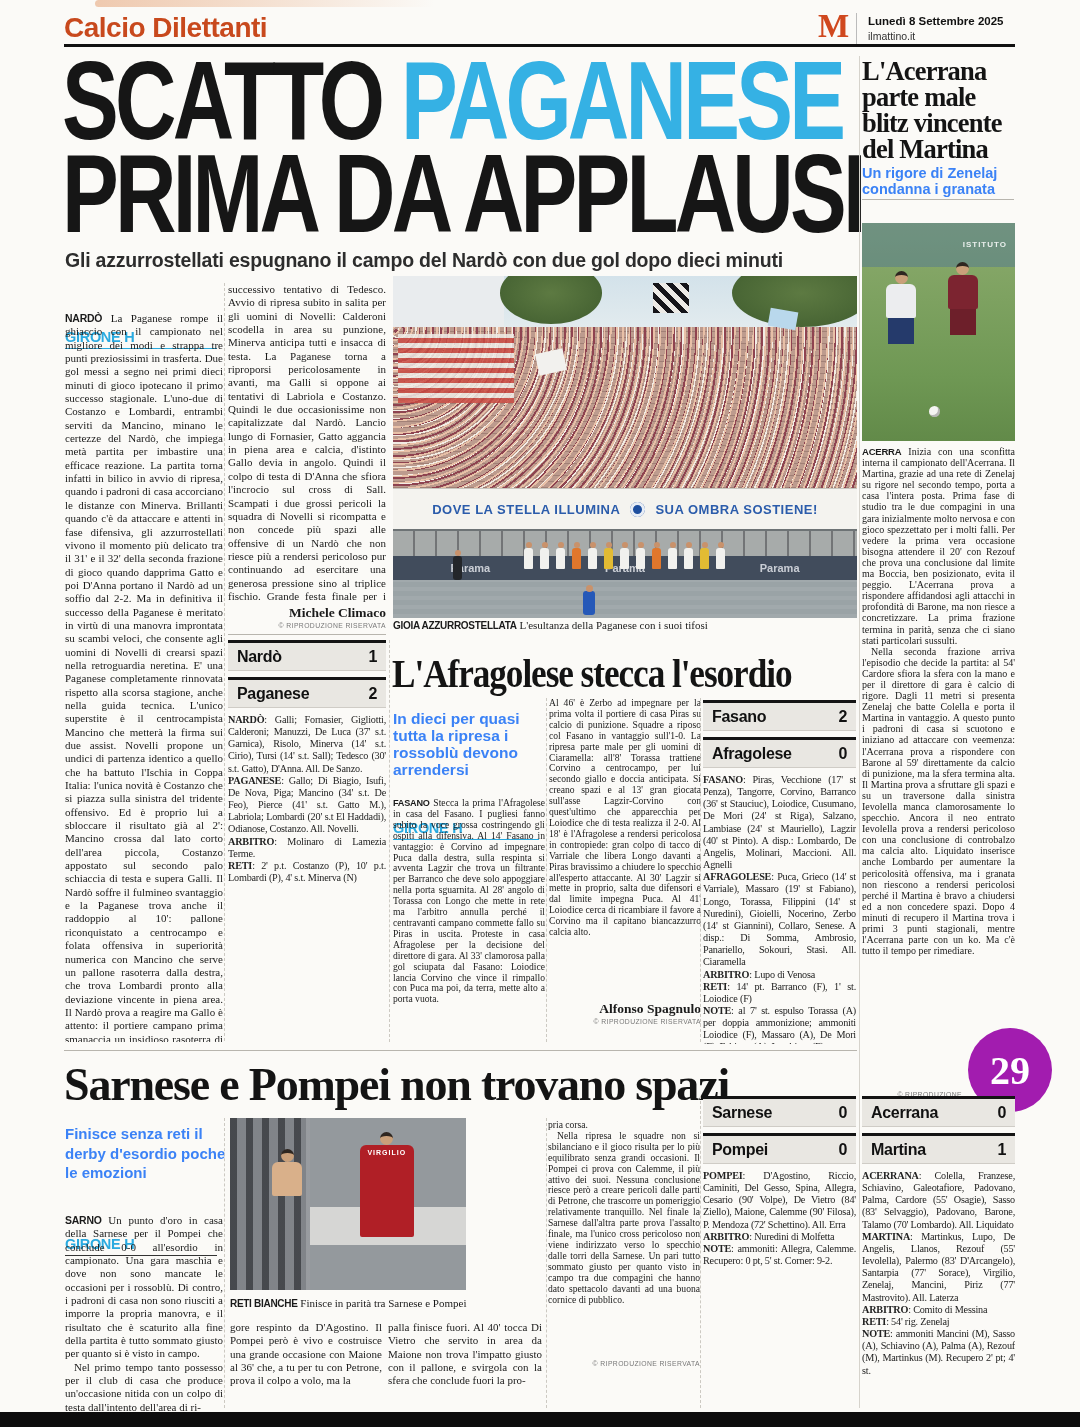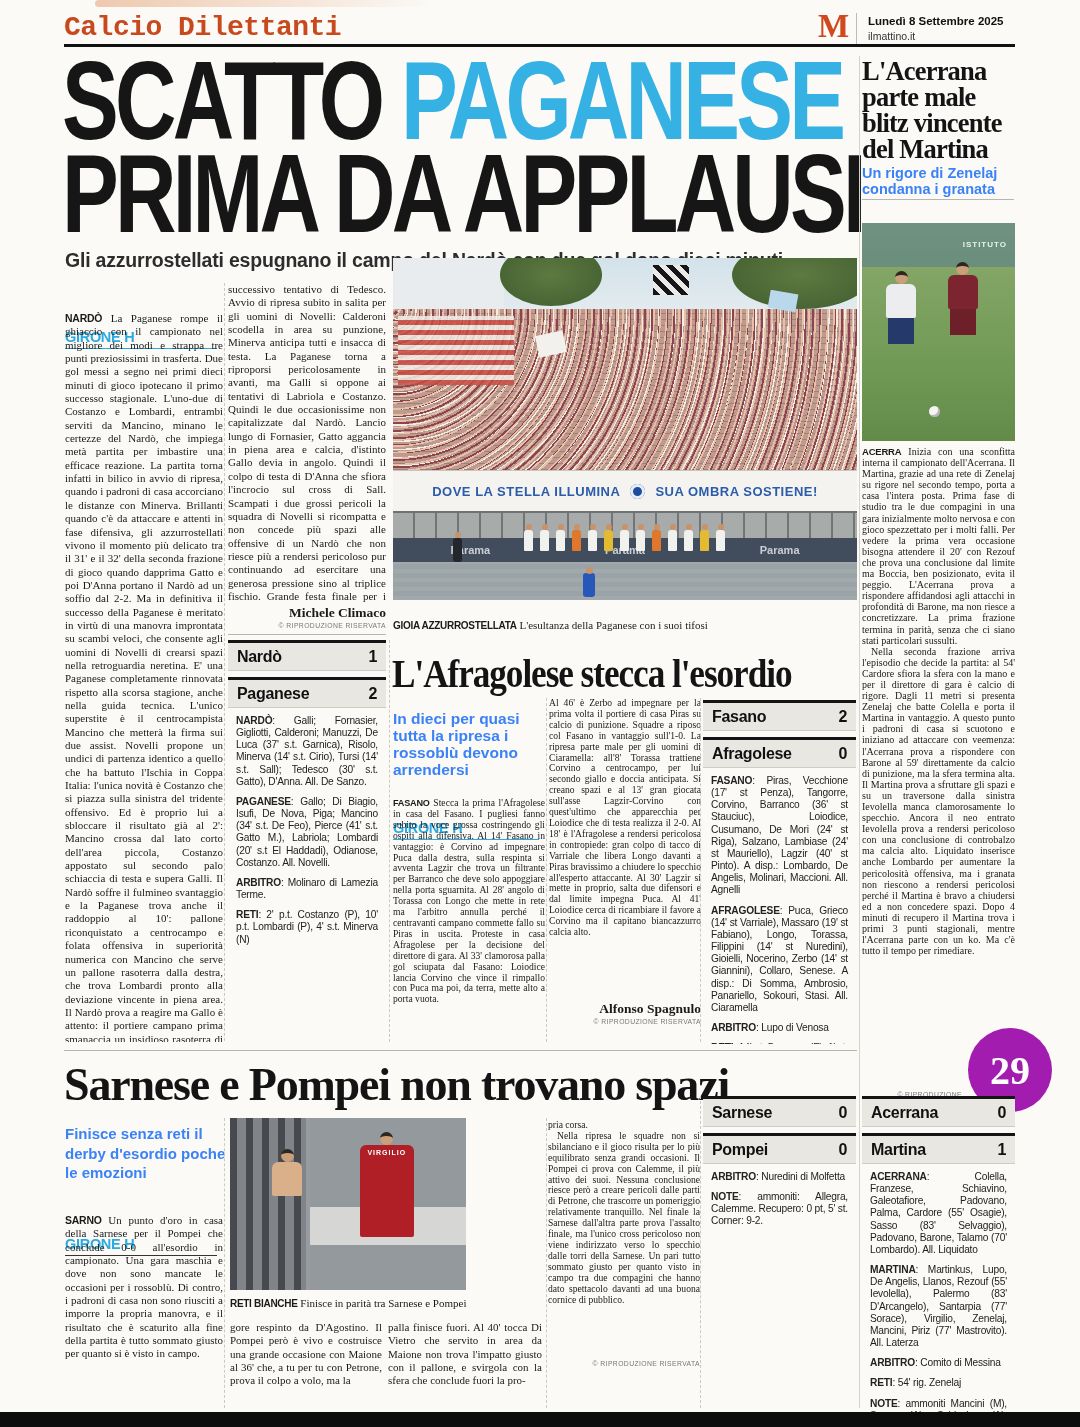--- a/index.html
+++ b/index.html
@@ -1,21 +1,21 @@
 <!DOCTYPE html>
 <html><head>
 <meta charset="utf-8">
 <style>
   html,body{margin:0;padding:0;background:#888;}
   .page{position:relative;width:1080px;height:1427px;background:#fbfaf7;overflow:hidden;
         font-family:"Liberation Serif",serif;color:#1a1a1a;}
   .abs{position:absolute;}
 
   
-  .brand{font-family:Liberation Mono, monospace;font-weight:bold;color:#c8491d;font-size:28px;letter-spacing:-.5px;}
+  .brand{font-family:Liberation Sans, sans-serif;font-weight:bold;color:#c8491d;font-size:28px;letter-spacing:-.5px;}
   .logo-m{font-family:"Liberation Serif",serif;font-weight:bold;color:#d0481e;font-size:33px;line-height:30px;}
   .hdr-sep{width:1px;background:#bbb;}
   .hdr-date{font-family:"Liberation Sans",sans-serif;font-weight:bold;font-size:11.5px;color:#111;}
   .hdr-site{font-family:"Liberation Sans",sans-serif;font-size:10.5px;color:#333;}
   .hdr-rule{background:#111;}
   .top-smudge{background:linear-gradient(90deg,rgba(216,110,40,.35),rgba(216,110,40,.15) 60%,transparent);border-radius:4px;}
 
   
   .mainhl{font-family:"Liberation Sans",sans-serif;font-weight:bold;font-size:112px;line-height:93px;
           letter-spacing:-5px;color:#161616;white-space:nowrap;transform:scaleX(.76);transform-origin:0 0;}
@@ -38,21 +38,21 @@
   .byline{font-family:"Liberation Serif",serif;font-weight:bold;font-size:13.5px;text-align:right;}
   .copyright{font-family:"Liberation Sans",sans-serif;font-size:6.8px;color:#777;text-align:right;letter-spacing:.4px;}
 
   
   .scorebox{overflow:hidden;}
   .srow{background:#e9e7e2;border-top:3px solid #141414;box-shadow:0 1px 0 #cfccc6;
         display:flex;justify-content:space-between;align-items:center;height:27px;padding:0 9px;margin-bottom:7px;
         font-family:"Liberation Sans",sans-serif;font-weight:bold;font-size:16px;letter-spacing:-.3px;color:#111;}
   .mdetails{font-family:"Liberation Sans",sans-serif;font-size:10.2px;line-height:12.15px;text-align:justify;
             letter-spacing:-.2px;color:#222;margin-top:5px;}
-  .mdetails p{margin:8px;}
+  .mdetails p{margin:0;font-family:Liberation Serif, serif;}
   .mdetails b{font-weight:bold;}
 
   
   .vdash{width:0;border-left:1px dashed #ccc9c2;}
   .vline{width:1px;background:#d6d3cc;}
   .hline{height:1px;background:#b8b5ae;}
 
   
   .capt{font-size:11px;color:#1a1a1a;}
   .capt b{font-family:"Liberation Sans",sans-serif;font-size:10px;letter-spacing:-.3px;}
@@ -149,21 +149,21 @@
   <div class="abs kicker" style="left:65px;top:281px;width:152px">GIRONE H</div>
   <div class="abs bodycol" style="left:65px;top:312px;width:158px;height:730px">
     <p><b class="lead">NARDÒ</b><span> La Paganese rompe il ghiaccio con il campionato nel migliore dei modi e strappa tre punti preziosissimi in trasferta. Due gol messi a segno nei primi dieci minuti di gioco ipotecano il primo successo stagionale. L'uno-due di Costanzo e Lombardi, entrambi serviti da Mancino, minano le certezze del Nardò, che impiega metà partita per imbastire una efficace reazione. La partita torna infatti in bilico in avvio di ripresa, quando i padroni di casa accorciano le distanze con Minerva. Brillanti quando c'è da attaccare e attenti in fase difensiva, gli azzurrostellati vivono il momento più delicato tra il 31' e il 32' della seconda frazione di gioco quando dapprima Gatto e poi D'Anna portano il Nardò ad un soffio dal 2-2. Ma in definitiva il successo della Paganese è meritato in virtù di una manovra improntata su scambi veloci, che consente agli uomini di Novelli di crearsi spazi nella retroguardia neretina. E' una Paganese completamente rinnovata rispetto alla scorsa stagione, anche nella guida tecnica. L'unico superstite è il centrocampista Mancino che metterà la firma sui due assist. Novelli propone un undici di partenza identico a quello che ha battuto l'Ischia in Coppa Italia: l'unica novità è Costanzo che si piazza sulla sinistra del tridente offensivo. Ed è proprio lui a sbloccare il risultato già al 2': Mancino crossa dal lato corto dell'area piccola, Costanzo appostato sul secondo palo schiaccia di testa e supera Galli. Il Nardò soffre il fulmineo svantaggio e la Paganese trova anche il raddoppio al 10': pallone riconquistato a centrocampo e folata offensiva in superiorità numerica con Mancino che serve un pallone rasoterra dalla destra, che trova Lombardi pronto alla deviazione vincente in piena area. Il Nardò prova a reagire ma Gallo è attento: il portiere campano prima smanaccia un insidioso rasoterra di D'Anna, poi è reattivo nel bloccare il</span></p>
   </div>
   <div class="abs bodycol" style="left:228px;top:283px;width:158px;height:320px">
     <p>successivo tentativo di Tedesco. Avvio di ripresa subito in salita per gli uomini di Novelli: Calderoni scodella in area su punzione, Minerva anticipa tutti e insacca di testa. La Paganese torna a riproporsi pericolosamente in avanti, ma Galli si oppone ai tentativi di Labriola e Costanzo. Quindi le due occasionissime non capitalizzate dal Nardò. Lancio lungo di Fornasier, Gatto aggancia in piena area e calcia, d'istinto Gallo devia in angolo. Quindi il colpo di testa di D'Anna che sfiora l'incrocio sul cross di Sall. Scampati i due grossi pericoli la squadra di Novelli si ricompatta e non concede più spazi alle offensive di un Nardò che non riesce più a rendersi pericoloso pur continuando ad esercitare una generosa pressione sino al triplice fischio. Grande festa finale per i circa 200 tifosi azzurrostellati al seguito della squadra.</p>
   </div>
   <div class="abs byline" style="left:228px;top:605px;width:158px">Michele Climaco</div>
   <div class="abs copyright" style="left:228px;top:622px;width:158px">© RIPRODUZIONE RISERVATA</div>
 
-  <div class="abs photo" style="left:393px;top:258px;width:464px;height:342px">
+  <div class="abs photo" style="left:393px;top:276px;width:464px;height:342px">
     <div class="ph-sky"></div>
     <div class="ph-bldg"></div>
     <div class="ph-tree" style="left:23%;top:-4%;width:22%;height:18%"></div>
     <div class="ph-tree" style="left:73%;top:-5%;width:30%;height:20%"></div>
     <div class="ph-stand"></div>
     <div class="ph-seats"></div>
     <div class="ph-flag check" style="left:56%;top:2%;width:36px;height:30px"></div>
     <div class="ph-flag white" style="left:31%;top:22%;width:28px;height:22px"></div>
     <div class="ph-flag blue" style="left:81%;top:10%;width:28px;height:18px"></div>
     <div class="ph-banner">
@@ -273,20 +273,21 @@
   </div>
   <div class="abs copyright" style="left:862px;top:1091px;width:100px">© RIPRODUZIONE RISERVATA</div>
   <div class="abs pagenum" style="left:968px;top:1028px">29</div>
 
   <div class="abs hline" style="left:64px;top:1050px;width:793px"></div>
   <div class="abs serifhl" style="left:64px;top:1058px;width:795px;font-size:46px">Sarnese e Pompei non trovano spazi</div>
   <div class="abs substand" style="left:65px;top:1124px;width:162px;font-size:15px;line-height:19.5px">Finisce senza reti il derby d'esordio poche le emozioni</div>
   <div class="abs kicker dark" style="left:65px;top:1188px;width:152px">GIRONE H</div>
   <div class="abs bodycol" style="left:65px;top:1214px;width:158px;height:198px">
     <p><b class="lead">SARNO</b><span>  Un punto d'oro in casa della Sarnese per il Pompei che conclude 0-0 all'esordio in campionato. Una gara maschia e dove non sono mancate le occasioni per i rossoblù. Di contro, i padroni di casa non sono riusciti a imporre la propria manovra, e il risultato che è scaturito alla fine della partita è tutto sommato giusto per quanto si è visto in campo.</span></p>
+    <p>Nel primo tempo tanto possesso per il club di casa che produce un'occasione nitida con un colpo di testa dall'intento dell'area di ri-</p>
   </div>
 
   <div class="abs bphoto" style="left:230px;top:1118px;width:236px;height:172px">
     <div class="bp-fence"></div>
     <div class="bp-wall"></div>
     <div class="figure" style="left:18%;top:18%">
       <div class="fig-head"></div>
       <div class="fig-torso" style="background:#d9b08a"></div>
     </div>
     <div class="figure" style="left:55%;top:8%">
@@ -314,20 +315,21 @@
   <div class="abs scorebox" style="left:703px;top:1096px;width:153px;height:316px">
     <div class="srow">
         <span>Sarnese</span>
         <span>0</span>
       </div>
     <div class="srow">
         <span>Pompei</span>
         <span>0</span>
       </div>
     <div class="mdetails">
+      <p><b>POMPEI</b><span>: D'Agostino, Riccio, Caminiti, Del Gesso, Spina, Allegra, Cesario (90' Volpe), De Vietro (84' Ziello), Maione, Calemme (90' Filosa), P. Mendoza (72' Schettino). All. Erra</span></p>
       <p><b>ARBITRO</b><span>: Nuredini di Molfetta</span></p>
       <p><b>NOTE</b><span>: ammoniti: Allegra, Calemme. Recupero: 0 pt, 5' st. Corner: 9-2.</span></p>
     </div>
   </div>
 
   <div class="abs scorebox" style="left:862px;top:1096px;width:153px;height:316px">
     <div class="srow">
         <span>Acerrana</span>
         <span>0</span>
       </div>

